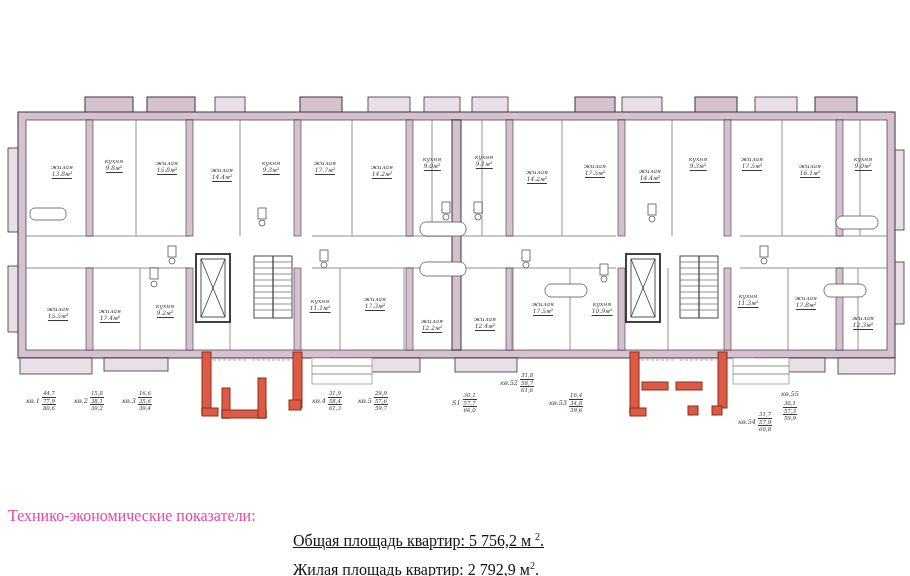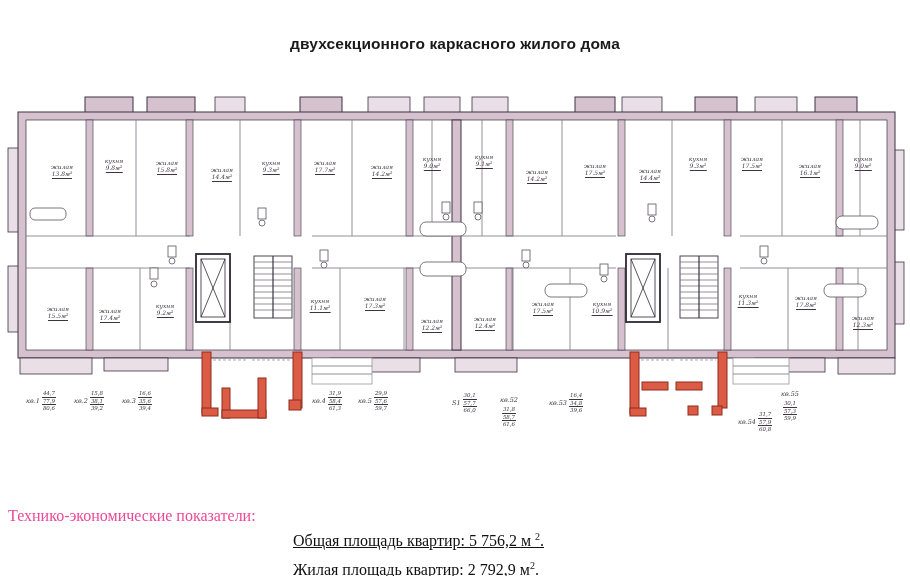--- a/index.html
+++ b/index.html
@@ -32,21 +32,20 @@
   .apt-vals i:nth-child(-n+2){border-bottom:.5px solid #3a3540;}
   
   .footer{position:absolute;top:503px;left:8px;font:16px/25px "Liberation Serif",serif;color:#ec4899;}
   .footer-vals{position:absolute;top:524px;left:293px;font:16px/25px "Liberation Serif",serif;color:#111;text-decoration:underline;}
   .footer-vals sup{font-size:10px;}
 </style>
 </head>
 <body>
 
 <div class="title">
-  <div>двухсекционного каркасного жилого дома</div>
 </div>
 
 <div id="plan">
   <svg width="910" height="576" viewBox="0 0 910 576">
 
     <g>
       <rect class="w" x="85" y="97" width="48" height="20"></rect>
       <rect class="w" x="147" y="97" width="48" height="20"></rect>
       <rect class="lw" x="215" y="97" width="30" height="20"></rect>
       <rect class="w" x="300" y="97" width="42" height="20"></rect>
@@ -345,21 +344,21 @@
         </span>
       </div>
       <div class="apt-label" style="left: 452px; top: 392px; align-items: center;">
         <span class="apt-id">S1</span>
         <span class="apt-vals">
           <i>30,1</i>
           <i>57,7</i>
           <i>66,0</i>
         </span>
       </div>
-      <div class="apt-label" style="left: 500px; top: 396px; flex-direction: column;">
+      <div class="apt-label" style="left: 500px; top: 372px;">
         <span class="apt-id">кв.52</span>
         <span class="apt-vals">
           <i>31,8</i>
           <i>58,7</i>
           <i>61,6</i>
         </span>
       </div>
       <div class="apt-label" style="left: 549px; top: 392px;">
         <span class="apt-id">кв.53</span>
         <span class="apt-vals">

